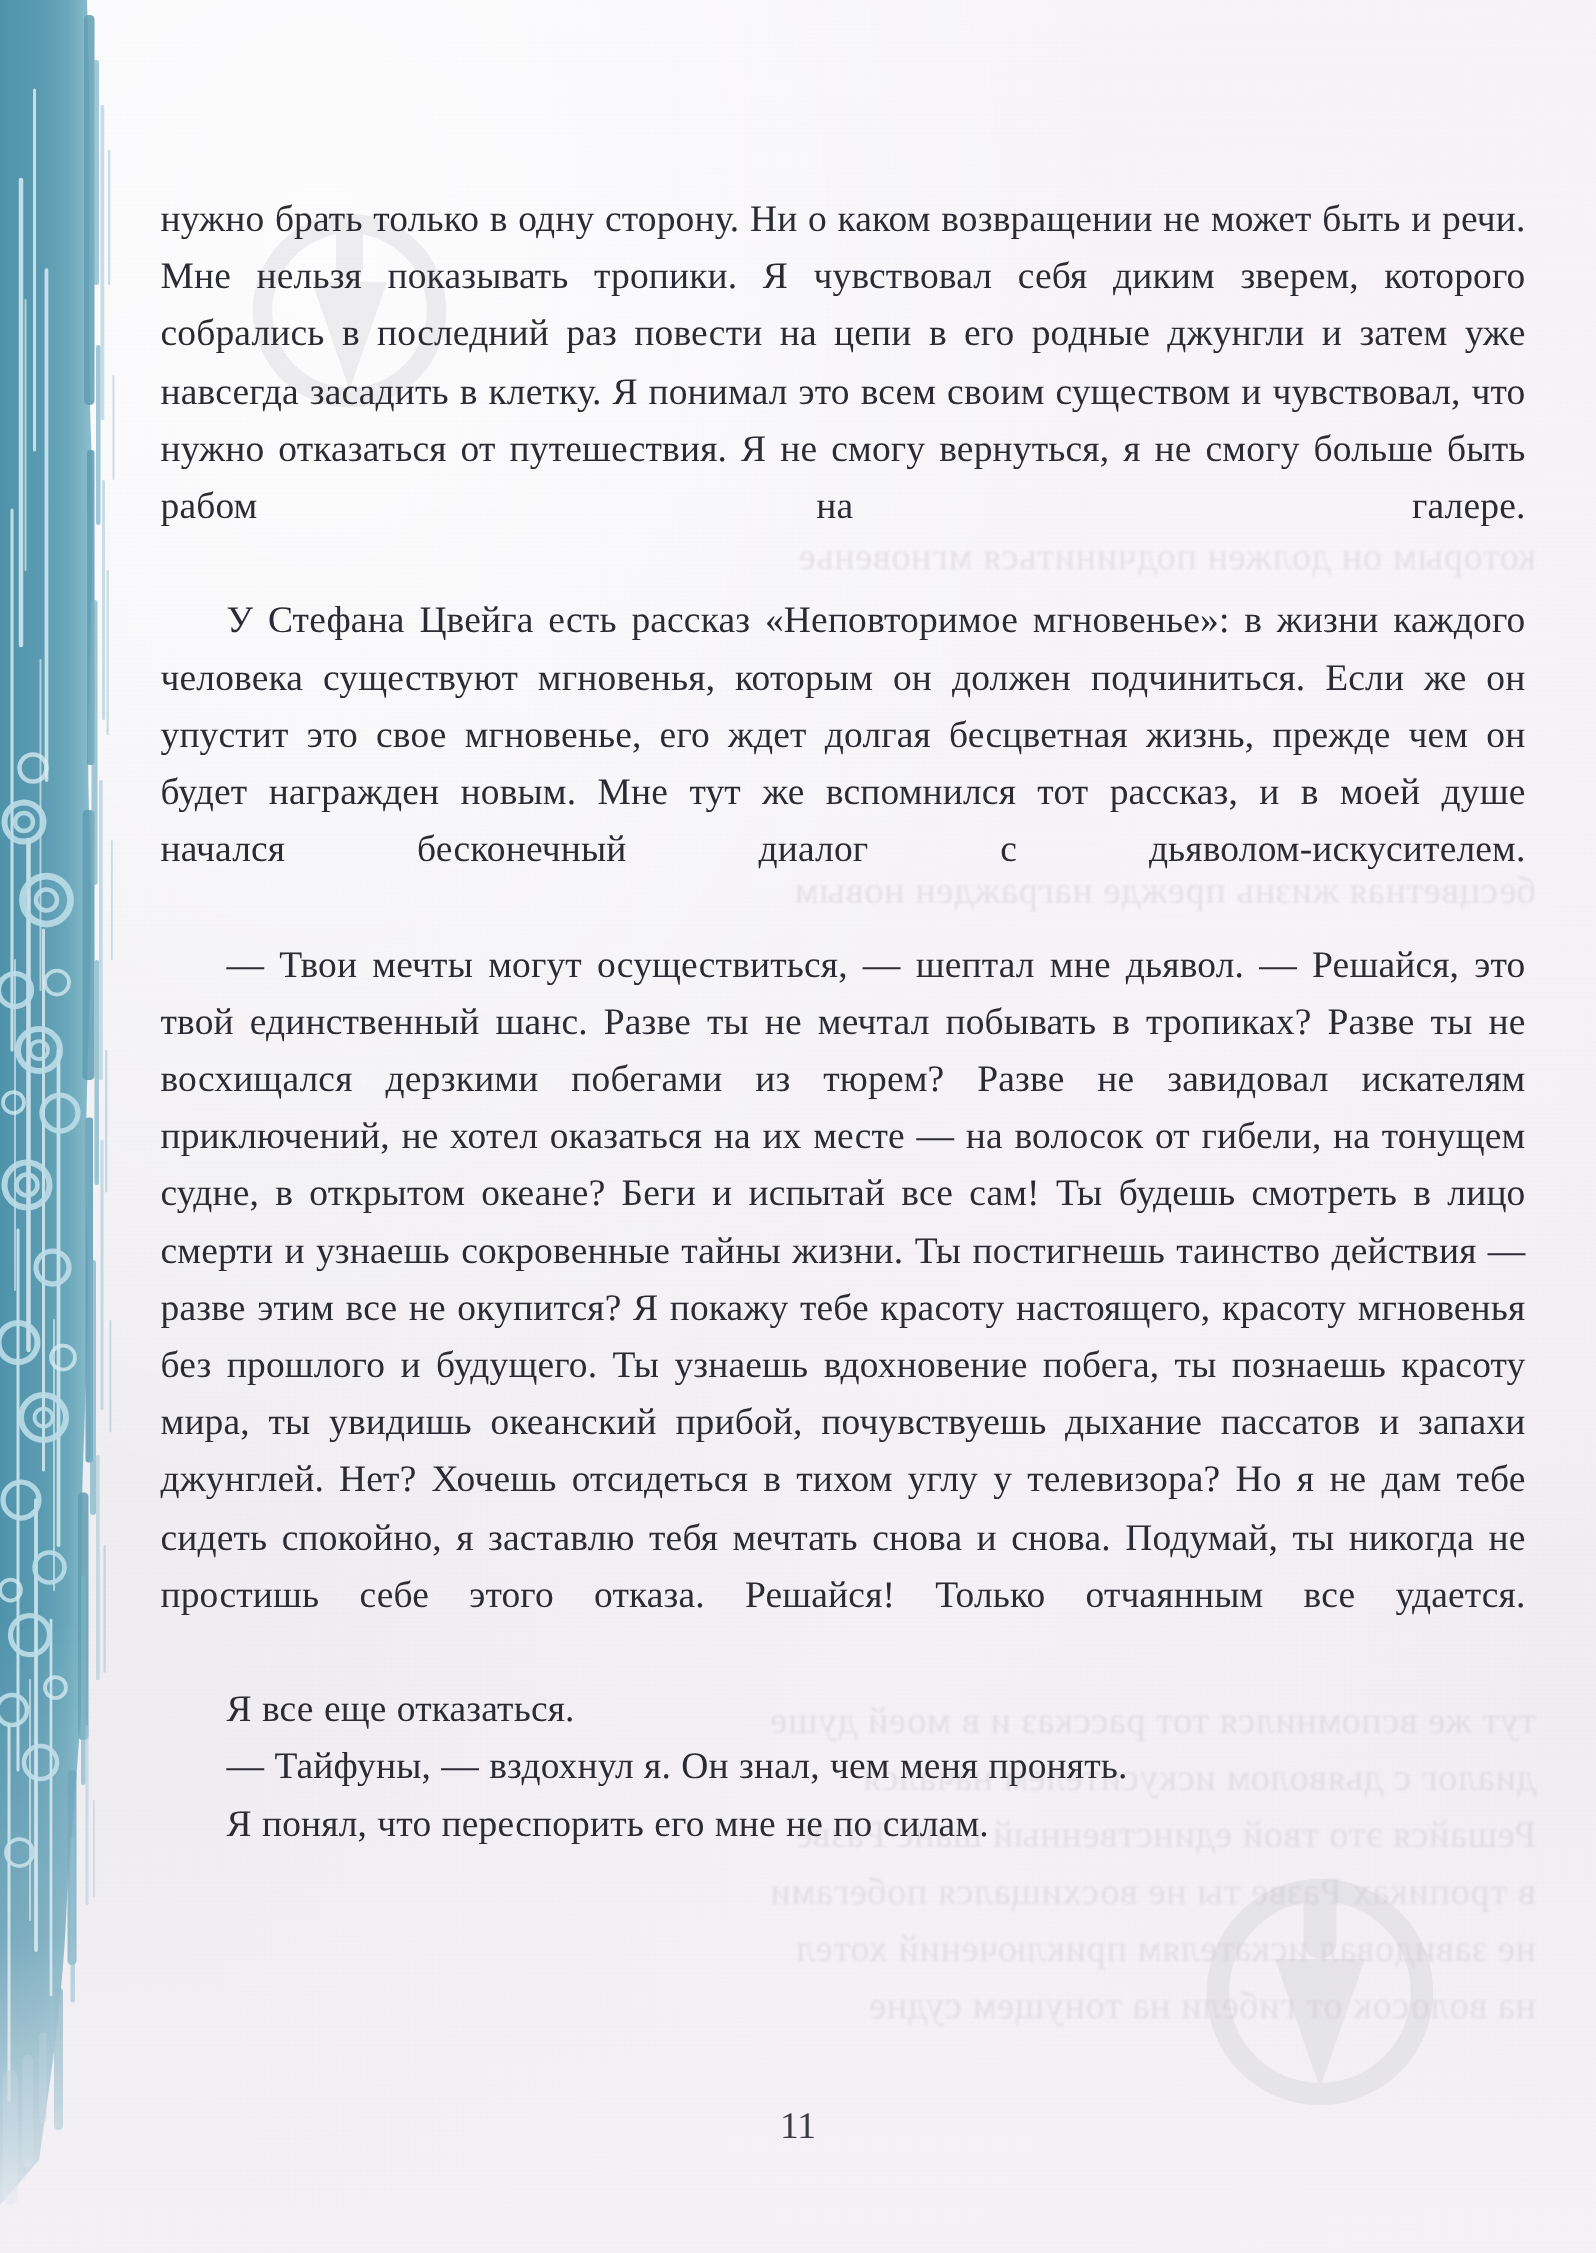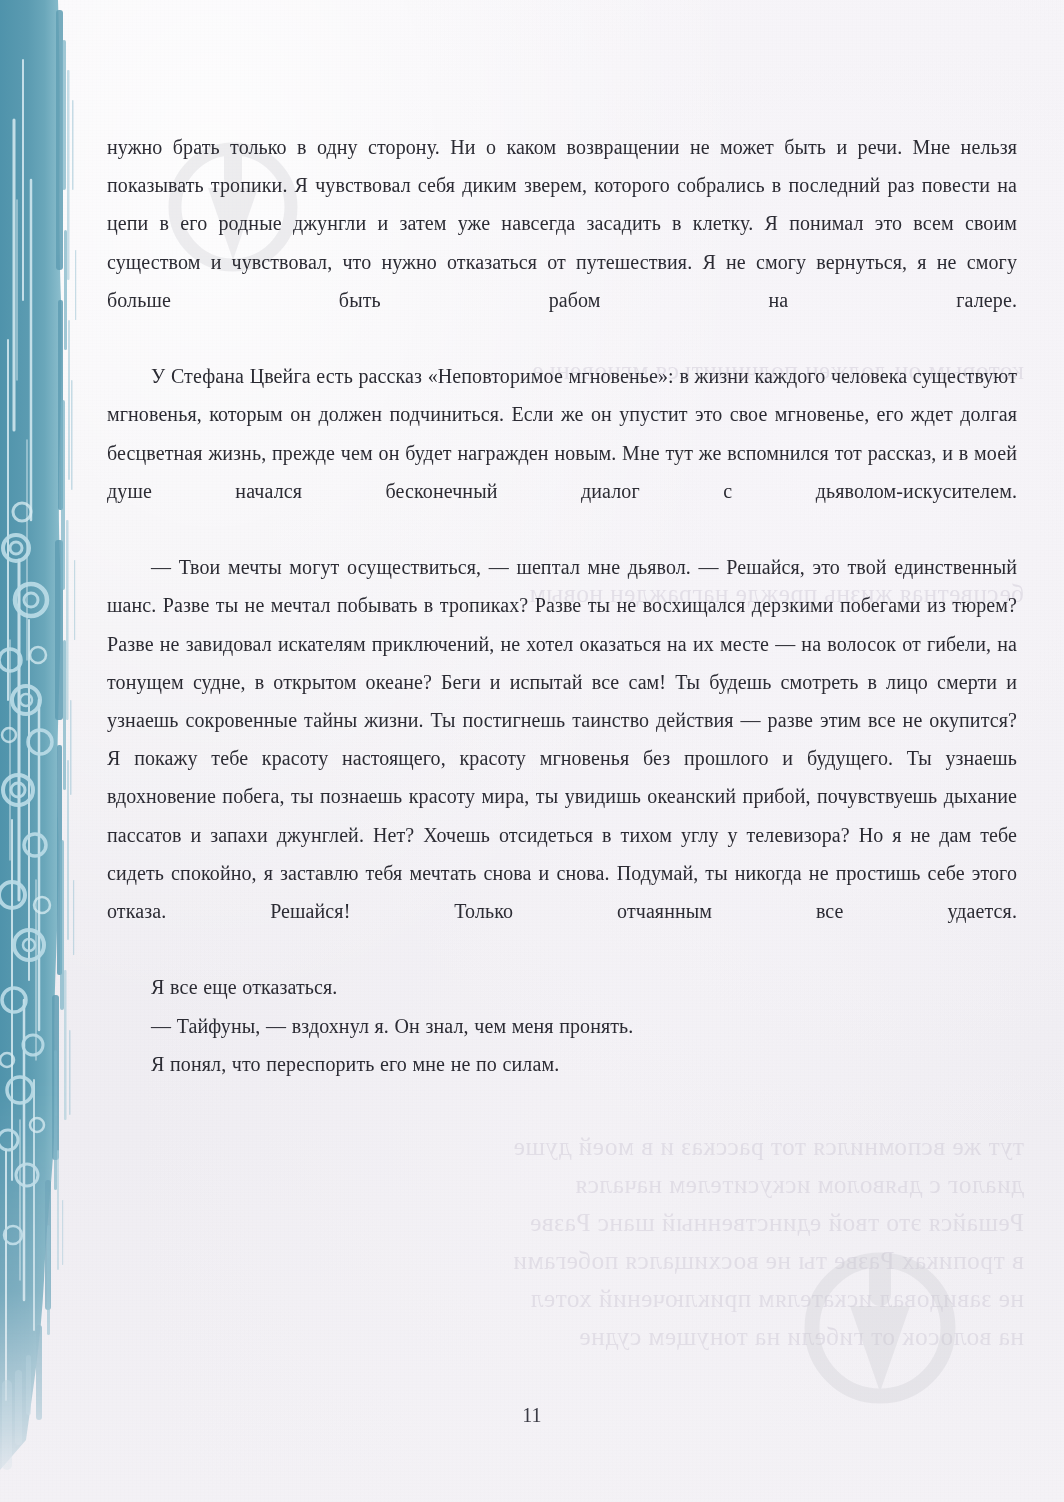--- a/index.html
+++ b/index.html
@@ -74,21 +74,21 @@
   }
   .watermark svg { display: block; }
 
   
   .text-column {
     position: absolute;
     left: 107px;
     top: 128px;
     width: 910px;
     color: #2b2b33;
-    font-size: 20px;
+    font-size: 25px;
     line-height: 38.2px;
     text-align: justify;
     text-justify: inter-word;
     letter-spacing: .1px;
     word-spacing: .5px;
   }
 
   .para {
     margin: 0;
     text-indent: 44px;
@@ -102,21 +102,21 @@
     width: 100%;
   }
   .para.short::after { content: none; }
 
   .page-number {
     position: absolute;
     left: 0;
     right: 0;
     top: 1404px;
     text-align: center;
-    font-size: 20px;
+    font-size: 25px;
     color: #3a3a44;
     font-family: "Liberation Serif", "DejaVu Serif", serif;
   }
 </style>
 </head>
 <body>
 
 <div class="page">
 
   <div class="paper-texture"></div>

